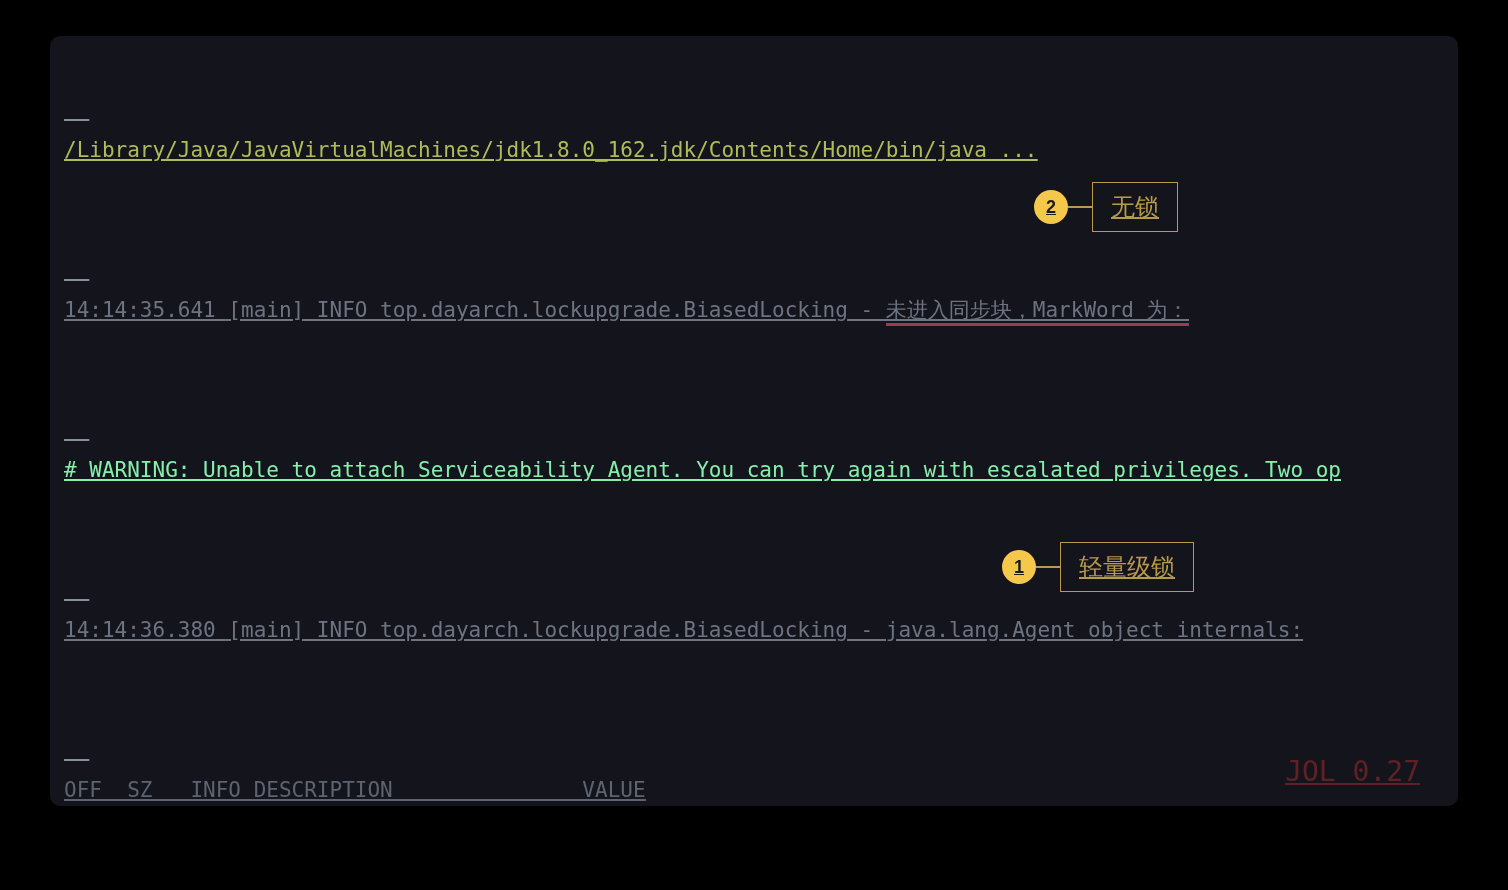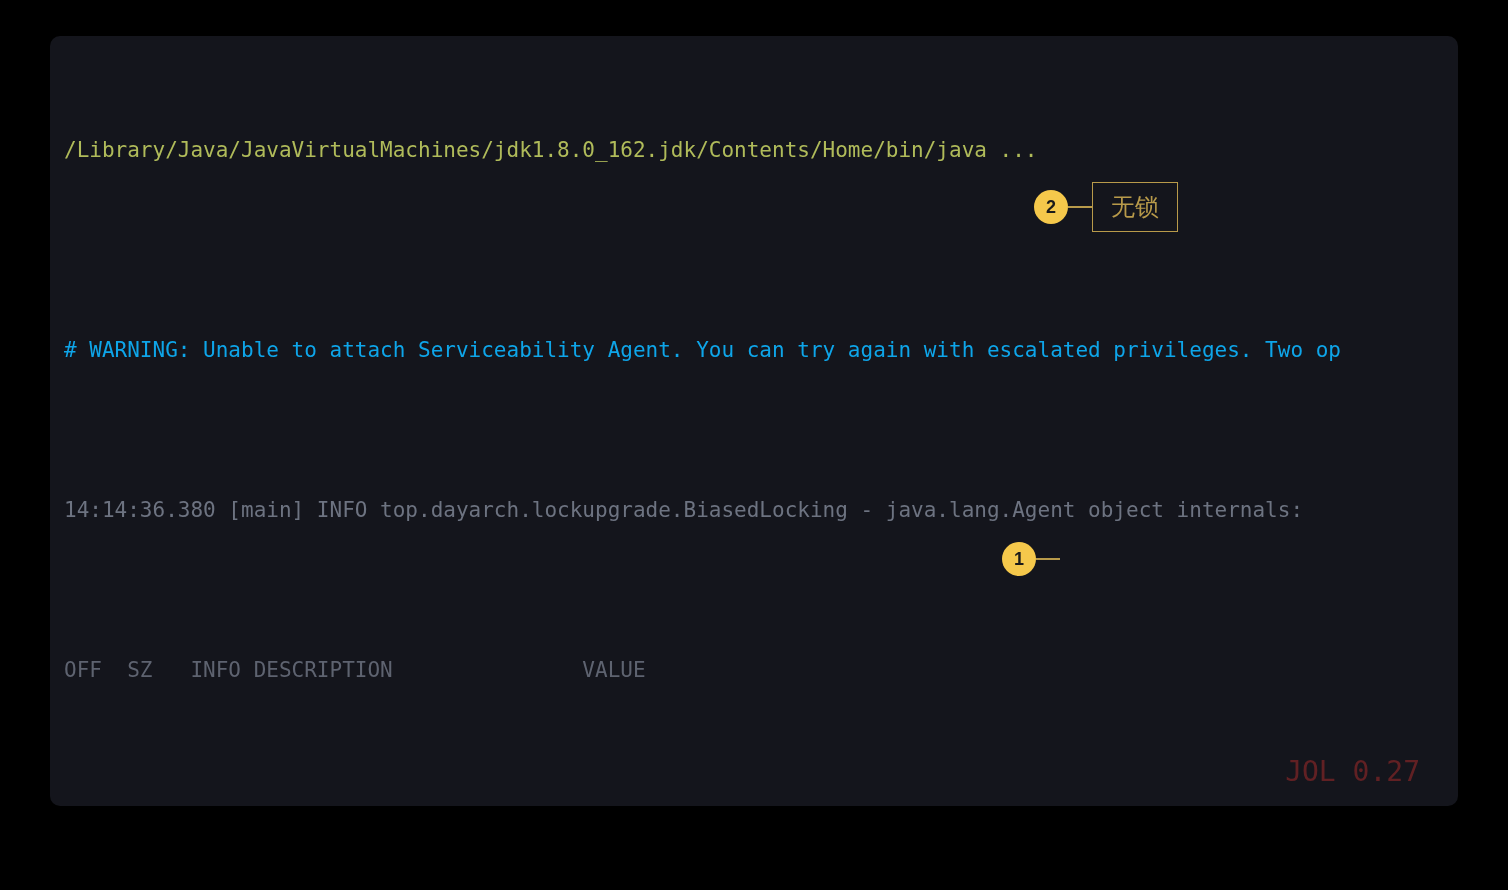--- a/index.html
+++ b/index.html
@@ -1,35 +1,35 @@
 <!DOCTYPE html>
 <html><head>
 <meta charset="utf-8">
 <style>
-  * { margin: 0; padding: 0; box-sizing: border-box; }
+  * { margin: 0; padding: 0; box-sizing: border-box; text-decoration: underline; }
   html, body { width: 1508px; height: 890px; background: #000; overflow: hidden; }
   .terminal {
     position: absolute;
     left: 50px; top: 36px;
     width: 1408px; height: 770px;
     background: #14151c;
     border-radius: 10px;
     padding: 14px 10px 14px 14px;
     font-family: "Menlo", "Consolas", "DejaVu Sans Mono", monospace;
     font-size: 21px;
     line-height: 40px;
     color: #8a8f9b;
     white-space: pre;
     overflow: hidden;
   }
   .line { display: block; height: 40px; }
   .cmd { color: #b0bb5a; }
   .dim { color: #5e6370; }
   .info { color: #6d7381; }
-  .txt { color: #0ea5e9; }
+  .txt { color: #86efac; }
   .underline-red {
     border-bottom: 3px solid #9a3a55;
     padding-bottom: 1px;
   }
 
   
   .callout {
     position: absolute;
     display: flex;
     align-items: center;
@@ -71,20 +71,21 @@
     font-size: 28px;
     opacity: 0.55;
   }
 </style>
 </head>
 <body>
 
 <div class="terminal">
   <span class="line cmd">/Library/Java/JavaVirtualMachines/jdk1.8.0_162.jdk/Contents/Home/bin/java ...</span>
 
+  <span class="line"><span class="info">14:14:35.641 [main] INFO top.dayarch.lockupgrade.BiasedLocking - </span><span class="info underline-red">未进入同步块，MarkWord 为：</span></span>
 
   <span class="line txt"># WARNING: Unable to attach Serviceability Agent. You can try again with escalated privileges. Two op</span>
 
   <span class="line info">14:14:36.380 [main] INFO top.dayarch.lockupgrade.BiasedLocking - java.lang.Agent object internals:</span>
 
   <span class="line dim">OFF  SZ   INFO DESCRIPTION               VALUE</span>
 
   
 
   
@@ -111,16 +112,17 @@
   <div class="callout" style="left:984px; top:146px;">
     <div class="badge">2</div>
     <div class="conn"></div>
     <div class="label-box">无锁</div>
   </div>
 
   
   <div class="callout" style="left:952px; top:506px;">
     <div class="badge">1</div>
     <div class="conn"></div>
+    <div class="label-box">轻量级锁</div>
   </div>
 
   <div class="watermark">JOL 0.27</div>
 </div>
 
 </body></html>

